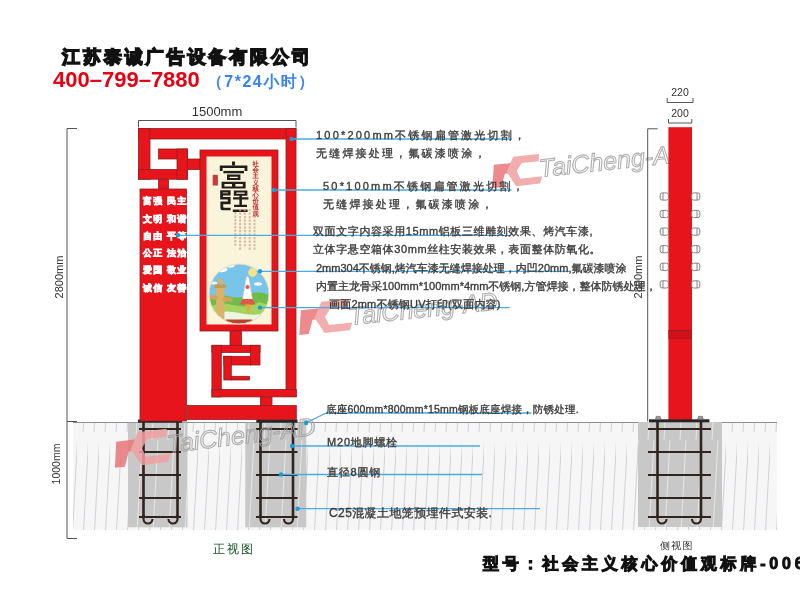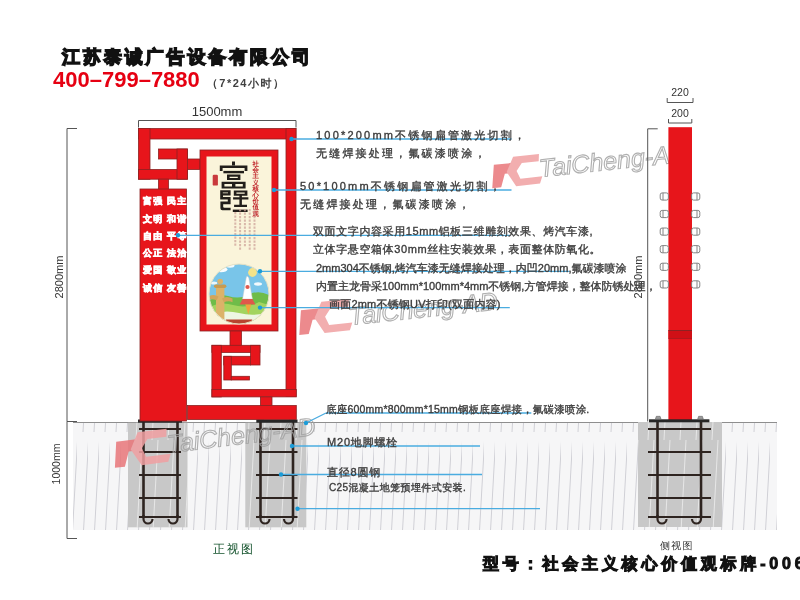--- a/index.html
+++ b/index.html
@@ -327,37 +327,37 @@
 <circle cx="260" cy="307.6" r="2.2"></circle>
 <circle cx="306" cy="423" r="2.2"></circle>
 <circle cx="292" cy="446" r="2.2"></circle>
 <circle cx="281" cy="474.5" r="2.2"></circle>
 <circle cx="297.5" cy="508.7" r="2.2"></circle>
 </g>
 </svg>
 
 <div class="abs" style="left:62px;top:45px;font-size:18px;font-weight:bold;color:#111;-webkit-text-stroke:1.4px #111;letter-spacing:2.9px;white-space:nowrap">江苏泰诚广告设备有限公司</div>
 
-<div class="abs" style="left:53px;top:67px;font-size:22px;font-weight:bold;color:#e60012;white-space:nowrap">400–799–7880<span style="font-size:11px;color:#404040;margin-left:7px;letter-spacing:1.5px">（7*24小时）</span></div>
+<div class="abs" style="left:53px;top:67px;font-size:22px;font-weight:bold;color:#e60012;white-space:nowrap">400–799–7880<span style="font-size:16px;color:#3b82f6;margin-left:7px;letter-spacing:1.5px">（7*24小时）</span></div>
 
 <div class="ann" style="left:316px;top:126px;letter-spacing:2.2px">100*200mm不锈钢扁管激光切割，<br>无缝焊接处理，氟碳漆喷涂，</div>
 
-<div class="ann" style="left:300px;top:177px;letter-spacing:2.2px">50*100mm不锈钢扁管激光切割，<br>无缝焊接处理，氟碳漆喷涂，</div>
+<div class="ann" style="left:323px;top:177px;letter-spacing:2.2px">50*100mm不锈钢扁管激光切割，<br>无缝焊接处理，氟碳漆喷涂，</div>
 
 <div class="ann" style="left:313px;top:222px;letter-spacing:0.6px">双面文字内容采用15mm铝板三维雕刻效果、烤汽车漆,<br>立体字悬空箱体30mm丝柱安装效果，表面整体防氧化。</div>
 
 <div class="ann" style="left:316px;top:259px;letter-spacing:0px">2mm304不锈钢,烤汽车漆无缝焊接处理，内凹20mm,氟碳漆喷涂<br>内置主龙骨采100mm*100mm*4mm不锈钢,方管焊接，整体防锈处理，</div>
 
 <div class="ann" style="left:329px;top:295px;letter-spacing:0.2px">画面2mm不锈钢UV打印(双面内容)</div>
 
-<div class="ann" style="left:326px;top:400px;font-size:10.5px;letter-spacing:0.2px">底座600mm*800mm*15mm钢板底座焊接，氟碳漆喷涂.</div>
+<div class="ann" style="left:326px;top:400px;font-size:10.5px;letter-spacing:0.2px">底座600mm*800mm*15mm钢板底座焊接，防锈处理.</div>
 
 <div class="ann" style="left:327px;top:433px;letter-spacing:0.8px">M20地脚螺栓</div>
 
 <div class="ann" style="left:327px;top:463px;letter-spacing:0.8px">直径8圆钢</div>
 
-<div class="ann" style="left:329px;top:479px;font-size:10px;letter-spacing:0.4px">C25混凝土地笼预埋件式安装.</div>
+<div class="ann" style="left:329px;top:504px;font-size:12px;letter-spacing:0.4px">C25混凝土地笼预埋件式安装.</div>
 
 <div class="abs" style="left:213px;top:541px;font-size:12px;color:#14532d;letter-spacing:2px;white-space:nowrap">正视图</div>
 
 <div class="abs" style="left:660px;top:539px;font-size:10px;color:#333;letter-spacing:1.2px;white-space:nowrap">侧视图</div>
 
 <div class="abs" style="left:483px;top:554px;font-size:16px;font-weight:bold;color:#111;-webkit-text-stroke:1px #111;letter-spacing:3.8px;white-space:nowrap">型号：社会主义核心价值观标牌-0062</div>
 
 </body></html>

